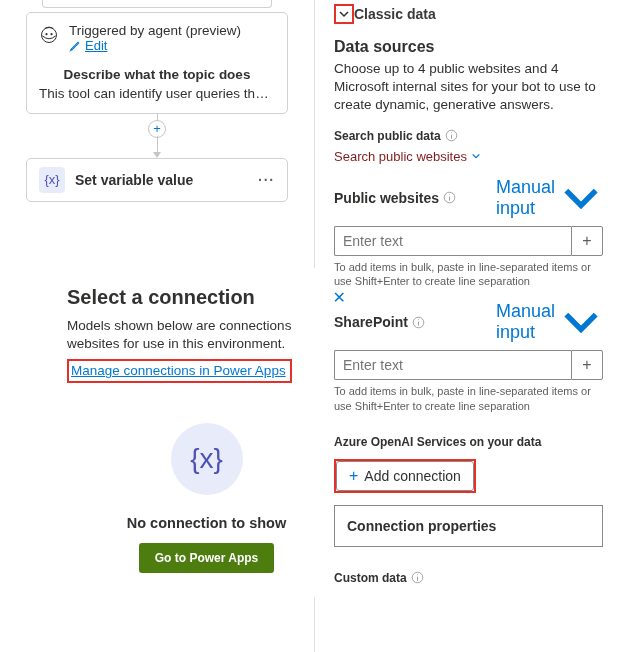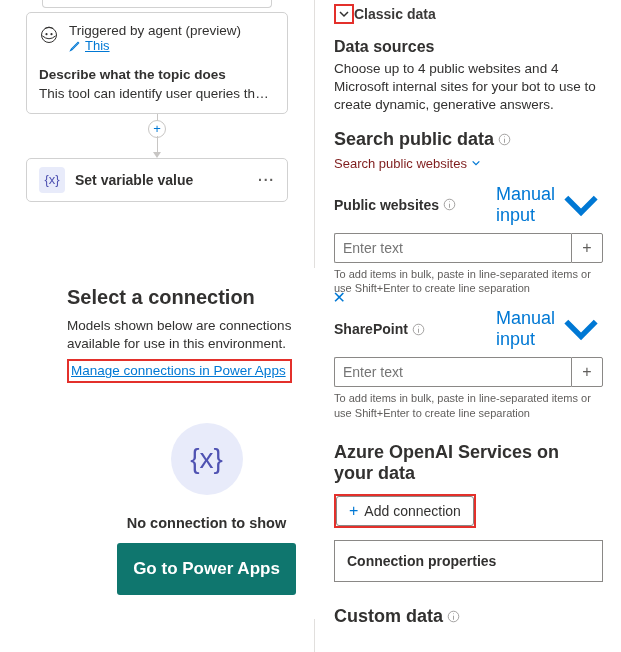--- a/index.html
+++ b/index.html
@@ -48,21 +48,21 @@
     border: 1px solid #d1d1d1;
     border-radius: 5px;
     background: #fff;
     padding: 10px 12px 12px 12px;
   }
   .trig-row { display: flex; align-items: flex-start; gap: 10px; }
   .agent-icon { width: 20px; height: 20px; flex: none; margin-top: 2px; }
   .trig-title { font-size: 13.5px; color: #323130; }
   .edit-link { color: #0078d4; font-size: 13px; display: inline-flex; align-items: center; gap: 4px; text-decoration: underline; cursor: pointer; }
   .pen { width: 12px; height: 12px; }
-  .sub-head { font-weight: 600; font-size: 13.5px; margin-top: 12px; }
+  .sub-head { font-weight: 600; font-size: 13.5px; margin-top: 12px; text-align: center; }
   .sub-desc { font-size: 13.5px; color: #323130; margin-top: 4px; white-space: nowrap; overflow: hidden; text-overflow: ellipsis; }
   .connector-line {
     width: 1px; height: 22px; background: #c8c6c4;
     margin: 0 auto;
     position: relative;
   }
   .plus-btn {
     position: absolute;
     left: 50%; transform: translateX(-50%);
     top: 6px;
@@ -131,41 +131,41 @@
     width: 72px; height: 72px;
     border-radius: 50%;
     background: #e8ebfa;
     display: flex; align-items: center; justify-content: center;
     color: #4f52b2;
     font-size: 28px;
   }
   .no-conn { font-weight: 600; margin-top: 20px; font-size: 14.5px; }
   .primary-btn {
     margin-top: 12px;
-    background: #0f766e;
+    background: #4d7c0f;
     color: #fff;
     border: none;
     border-radius: 3px;
-    padding: 16px 16px;
-    font-size: 17px;
+    padding: 8px 16px;
+    font-size: 12px;
     font-weight: 600;
     cursor: pointer;
   }
 
   
   .sec-row { display: flex; align-items: center; }
   .chev {
     width: 14px; height: 14px;
     display: inline-flex; align-items: center; justify-content: center;
   }
   .chev-wrap { border: 2px solid #e3302b; padding: 1px; display: inline-flex;}
   .sec-label { font-weight: 600; font-size: 14px; color: #3b3a39; }
   .heading { font-weight: 600; font-size: 16px; margin-top: 14px; }
   .para { font-size: 13.5px; color: #323130; line-height: 1.35; margin-top: 4px; }
-  .label { font-weight: 600; font-size: 18px; margin-top: 14px; display: flex; align-items: center; gap: 4px;}
+  .label { font-weight: 600; font-size: 12px; margin-top: 14px; display: flex; align-items: center; gap: 4px;}
   .info-icon { width: 13px; height: 13px; opacity: .7;}
   .link-row { color: #7f1d1d; font-size: 13px; margin-top: 6px; display: inline-flex; align-items: center; gap: 4px; cursor: pointer;}
   .link-row .ch { width: 10px; height: 10px; }
   .field-row { display: flex; align-items: center; justify-content: space-between; margin-top: 12px;}
   .field-label { font-weight: 600; font-size: 14px; display: flex; align-items: center; gap: 4px;}
   .manual { color: #0078d4; font-size: 18px; display: inline-flex; align-items: center; gap: 4px; cursor: pointer;}
   .input-row { display: flex; margin-top: 6px; }
   .text-in {
     flex: 1;
     border: 1px solid #8a8886;
@@ -222,21 +222,21 @@
           <circle cx="15" cy="11" r="1.3" fill="#323130" stroke="none"></circle>
           <path d="M7 4 q5 -3 10 0"></path>
           <path d="M4 13 q8 7 16 0"></path>
         </svg>
         <div>
           <div class="trig-title">Triggered by agent (preview)</div>
           <span class="edit-link">
             <svg class="pen" viewBox="0 0 16 16" fill="none" stroke="#0078d4" stroke-width="1.4">
                 <path d="M2 14 L4 13 L13 4 L12 3 L3 12 Z"></path>
               </svg>
-            <span>This</span>
+            <span>Edit</span>
           </span>
         </div>
       </div>
       <div class="sub-head">Describe what the topic does</div>
       <div class="sub-desc">This tool can identify user queries that seek f…</div>
     </div>
     <div class="connector-line">
       <div class="plus-btn">+</div>
     </div>
     <div class="connector-line" style="height:16px"></div>
@@ -248,21 +248,21 @@
         <div class="dots">···</div>
       </div>
     </div>
   </div>
 
   <div class="sel-panel">
     <div class="sel-head">
       <div class="sel-title">Select a connection</div>
       <div class="close-x">✕</div>
     </div>
-    <div class="sel-desc">Models shown below are connections available for use in this environment.</div>
+    <div class="sel-desc">Models shown below are connections websites for use in this environment.</div>
     <span class="manage-wrap">
       <span class="manage-link" style="margin-top:0">Manage connections in Power Apps</span>
     </span>
     <div class="placeholder-col">
       <div class="big-var">{x}</div>
       <div class="no-conn">No connection to show</div>
       <button class="primary-btn">Go to Power Apps</button>
     </div>
   </div>
 </div>

